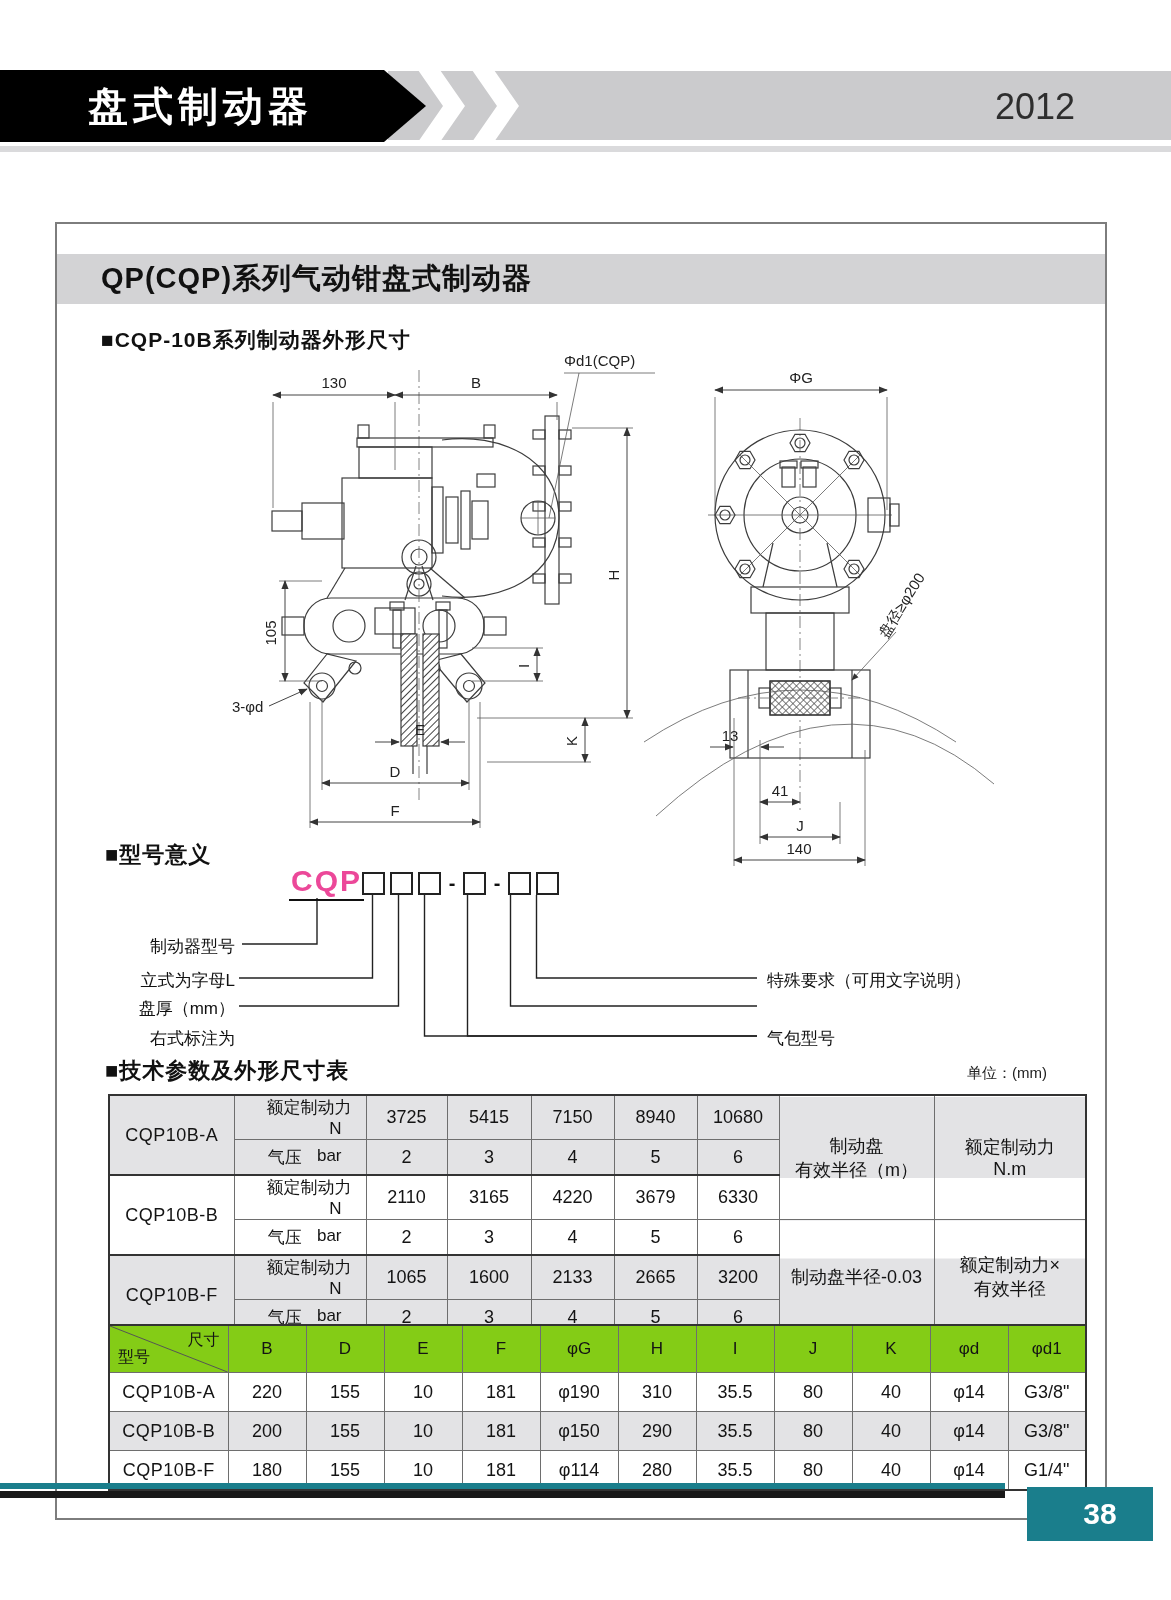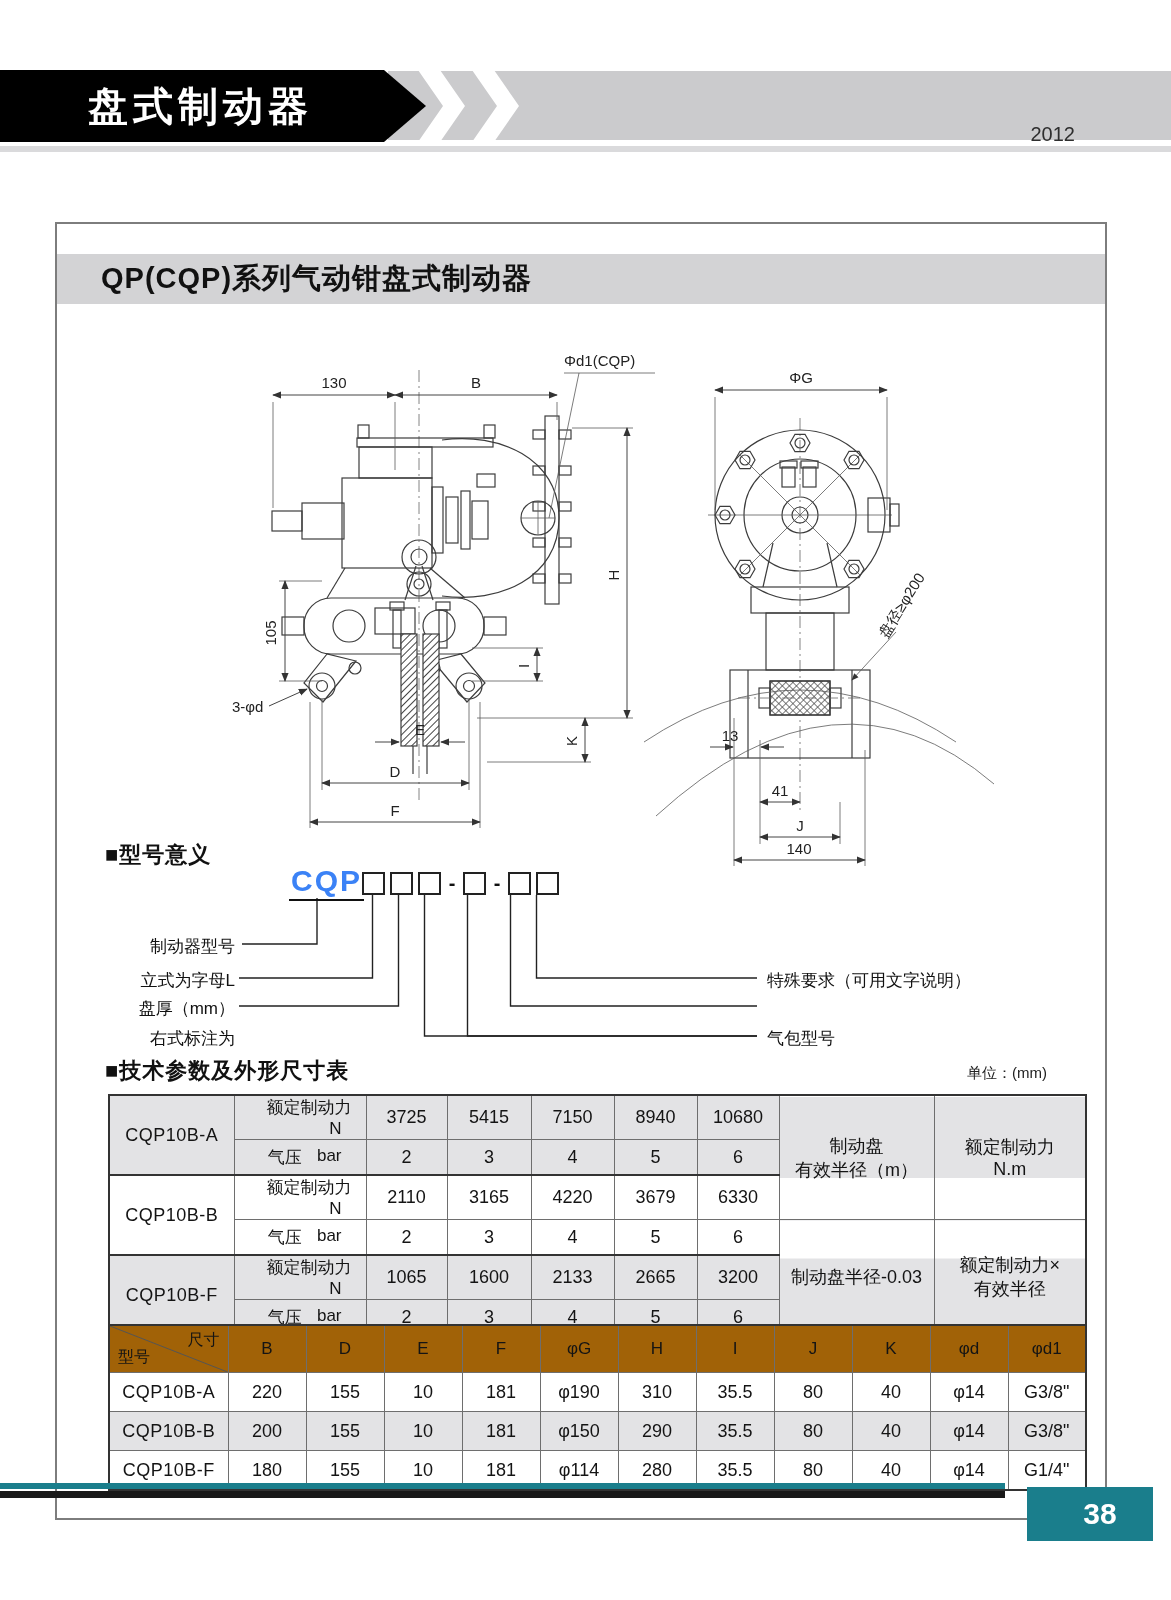--- a/index.html
+++ b/index.html
@@ -4,38 +4,38 @@
 <style>
   html,body{margin:0;padding:0;background:#fff;}
   body{width:1171px;height:1600px;position:relative;font-family:"Liberation Sans",sans-serif;color:#222;overflow:hidden;}
   
   .hdr-gray{position:absolute;left:388px;top:71px;width:783px;height:69px;background:#cbcbcd;}
   .hdr-chev{position:absolute;top:70px;width:50px;height:72px;background:#fff;
     clip-path:polygon(0 0,22px 0,47px 36px,22px 72px,0 72px,25px 36px);}
   .hdr-teal{position:absolute;left:0;top:70px;width:426px;height:72px;background:#000000;
     clip-path:polygon(0 0,384px 0,426px 36px,384px 72px,0 72px);display:flex;align-items:center;}
   .hdr-teal span{color:#fff;font-size:40px;font-weight:700;letter-spacing:5px;margin-left:88px;}
-  .hdr-year{position:absolute;left:995px;top:86px;width:80px;text-align:right;font-size:20px;color:#2e2e2e;margin-top:37px;}
+  .hdr-year{position:absolute;left:995px;top:86px;width:80px;text-align:right;font-size:36px;color:#2e2e2e;}
   .hdr-stripe{position:absolute;left:0;top:146px;width:1171px;height:6px;background:#dadadc;}
   
   .page-box{position:absolute;left:55px;top:182px;width:1052px;height:1298px;border:2px solid #7d7d7d;background:#fff;box-sizing:border-box;margin-top:40px;}
   .title-band{position:absolute;left:0;top:30px;width:100%;height:50px;background:#d3d3d5;display:flex;align-items:center;}
   .title-band span{font-size:29px;font-weight:700;color:#111;margin-left:44px;letter-spacing:1px;}
   .sec-h{position:absolute;font-size:21px;font-weight:700;color:#111;letter-spacing:1px;}
   .unit-note{position:absolute;right:58px;top:840px;font-size:15px;color:#222;}
   
   svg.drawing{position:absolute;overflow:visible;}
   .ln{stroke:#3c3c3c;stroke-width:1.2;fill:none;}
   .thin{stroke:#5a5a5a;stroke-width:0.8;fill:none;}
   .dim{stroke:#444;stroke-width:1;fill:none;}
   .cl{stroke:#666;stroke-width:0.8;stroke-dasharray:12 4 2 4;fill:none;}
   svg text{fill:#222;font-family:"Liberation Sans",sans-serif;font-size:15px;}
   
   .cqp-prefix{position:absolute;left:232px;top:640px;font-size:30px;font-weight:600;letter-spacing:2px;
-    border-bottom:2px solid #111;padding:0 2px 1px 2px;color:#3b82f6;}
+    border-bottom:2px solid #111;padding:0 2px 1px 2px;color:#ec4899;}
   .code-row{position:absolute;left:305px;top:648px;display:flex;align-items:center;}
   .code-box{width:19px;height:19px;border:2px solid #222;margin-right:5px;background:#fff;}
   .code-dash{width:12px;text-align:center;font-size:20px;font-weight:700;margin-right:5px;color:#111;}
   .md-label{position:absolute;font-size:17px;color:#111;white-space:nowrap;}
   .md-left{left:38px;width:140px;text-align:right;}
   .md-right{left:710px;}
   
   table.t{position:absolute;left:51px;border-collapse:collapse;table-layout:fixed;background:#fff;border:2px solid #333;}
   table.t td{border:1px solid #6e6e6e;text-align:center;vertical-align:middle;padding:0;font-size:18px;color:#141414;}
   table.spec{top:870px;width:977px;}
@@ -45,21 +45,21 @@
   td.model{font-size:19px;letter-spacing:0.5px;}
   td.lbl{text-align:left;}
   td.lbl .l1{margin-left:18px;font-size:17px;}
   td.lbl .unit{float:right;margin-right:24px;font-size:17px;}
   tr.gsep td{border-bottom:2.5px solid #333;}
   td.gsep-m{border-bottom:2.5px solid #333 !important;}
   td.span-top{background:linear-gradient(to bottom,#e3e3e5 0,#e3e3e5 66.7%,#fff 66.7%,#fff 100%) !important;
     border-bottom:2.5px solid #333;font-size:17px;}
   td.span-bot{background:linear-gradient(to bottom,#fff 0,#fff 33.3%,#e3e3e5 33.3%,#e3e3e5 100%) !important;font-size:17px;}
   table.dims{top:1100px;width:977px;}
-  table.dims tr.hdr td{height:46px;background:#a16207;font-size:17px;}
+  table.dims tr.hdr td{height:46px;background:#84cc16;font-size:17px;}
   table.dims tr.row td{height:38px;}
   td.diag{position:relative;}
   td.diag svg{position:absolute;left:0;top:0;width:100%;height:100%;}
   td.diag .c-top{position:absolute;right:8px;top:4px;font-size:16px;}
   td.diag .c-bot{position:absolute;left:8px;bottom:4px;font-size:16px;}
   
   .ft-teal{position:absolute;left:0;top:1483px;width:1005px;height:6px;background:#1a7e8c;}
   .ft-black{position:absolute;left:0;top:1491px;width:1005px;height:7px;background:#191919;}
   .ft-page{position:absolute;left:1027px;top:1487px;width:106px;height:54px;background:#1a7e8c;color:#fff;
     display:flex;align-items:center;justify-content:center;font-size:30px;font-weight:700;padding-left:20px;}
@@ -75,20 +75,21 @@
 </div>
 <div class="hdr-year">2012</div>
 <div class="hdr-stripe"></div>
 
 <div class="page-box">
 
   <div class="title-band">
     <span>QP(CQP)系列气动钳盘式制动器</span>
   </div>
 
+  <div class="sec-h" style="left:44px;top:102px;">■CQP-10B系列制动器外形尺寸</div>
 
   <svg class="drawing" style="left:170px;top:126px;" width="430" height="500" viewBox="0 0 430 500">
     <defs>
       <marker id="arrF" viewBox="0 0 10 10" refX="9" refY="5" markerWidth="9" markerHeight="9" orient="auto-start-reverse">
         <path d="M0,1 L10,5 L0,9 z" fill="#333"></path>
       </marker>
       <pattern id="hatchF" width="5" height="5" patternUnits="userSpaceOnUse" patternTransform="rotate(45)">
         <rect width="5" height="5" fill="#fff"></rect>
           <line x1="0" y1="0" x2="0" y2="5" stroke="#444" stroke-width="2"></line>
       </pattern>

